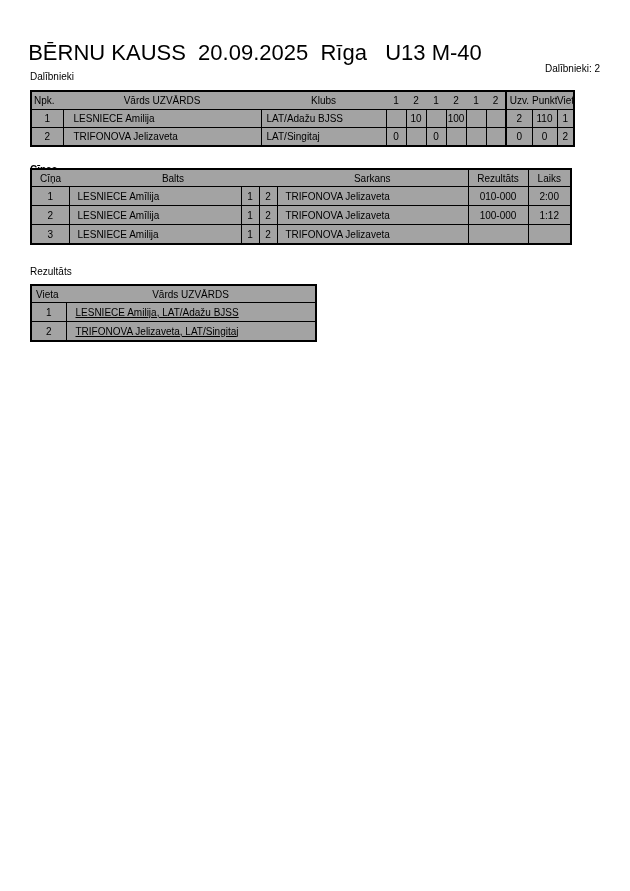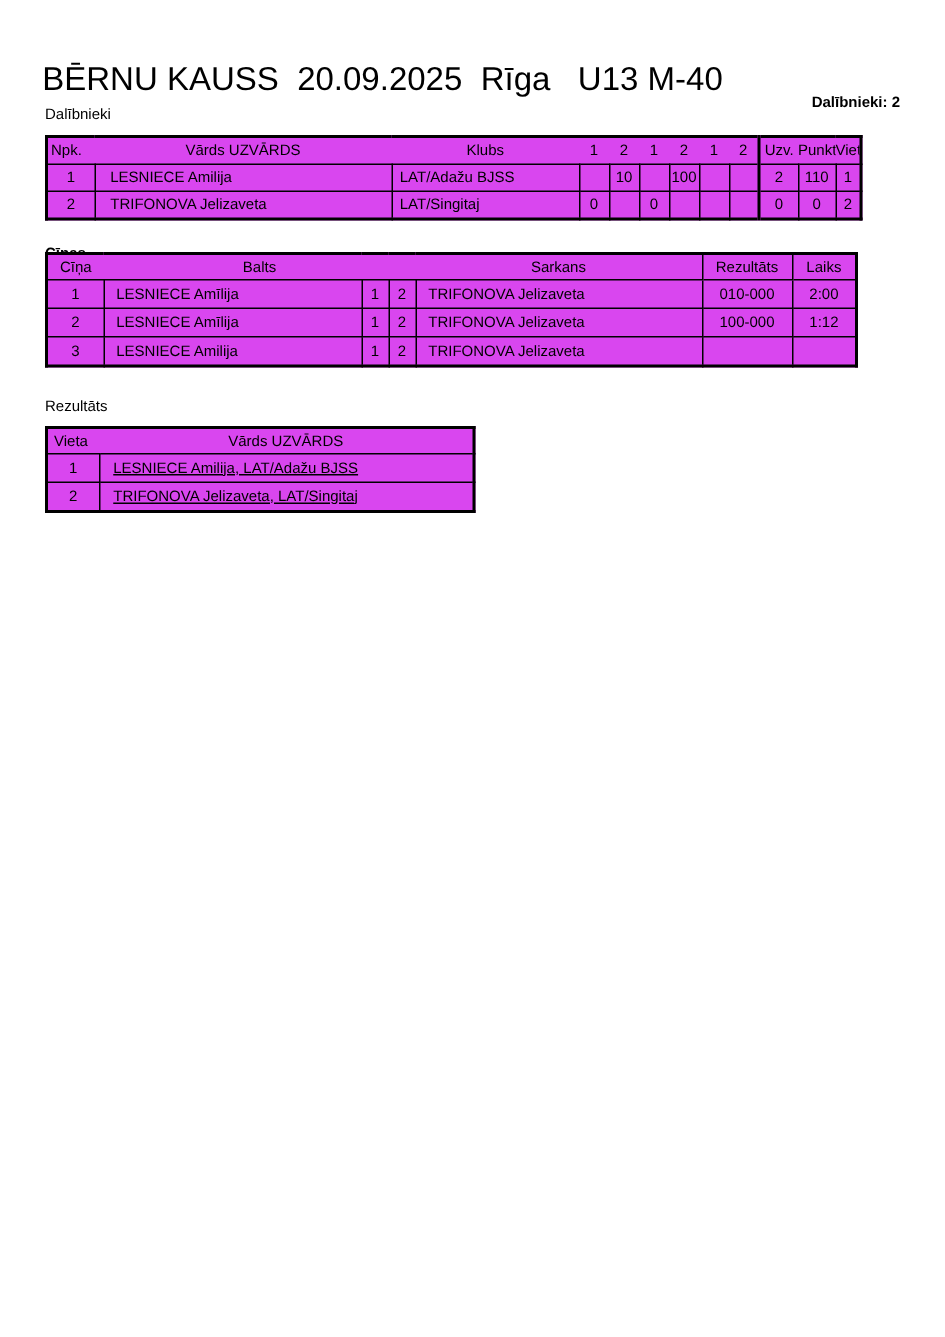--- a/index.html
+++ b/index.html
@@ -6,30 +6,30 @@
   body{
     width:630px;height:891px;background:#ffffff;position:relative;
     font-family:"Liberation Sans", sans-serif;color:#000;
     -webkit-font-smoothing:none;
   }
   .page-title{
     position:absolute;top:40px;left:0;width:510px;text-align:center;
     font-size:22px;font-weight:normal;white-space:pre;letter-spacing:0px;
   }
   .count-label{
-    position:absolute;top:63px;right:30px;font-size:10px;font-weight:bold;
+    position:absolute;top:63px;right:30px;font-size:10px;
   }
   .section-label{position:absolute;font-size:10px;text-align:left;}
   #lbl-participants{top:71px;left:30px;width:480px;}
   #lbl-fights{top:164px;left:30px;width:540px;font-weight:bold;}
   #lbl-results{top:266px;left:30px;width:285px;}
 
   table{
     border-collapse:collapse;table-layout:fixed;position:absolute;
-    font-size:10px;border:2px solid #000;background:#d946ef;
+    font-size:10px;border:2px solid #000;background:#a3a3a3;
   }
   td,th{
     border:1px solid #000;padding:0;height:17px;overflow:hidden;
     white-space:nowrap;font-weight:normal;text-align:center;vertical-align:middle;
   }
   thead th{border:none;}
   .al{text-align:left;}
   
   #tbl-participants{top:90px;left:30px;width:543px;}
   #tbl-participants thead th.thick-left,

